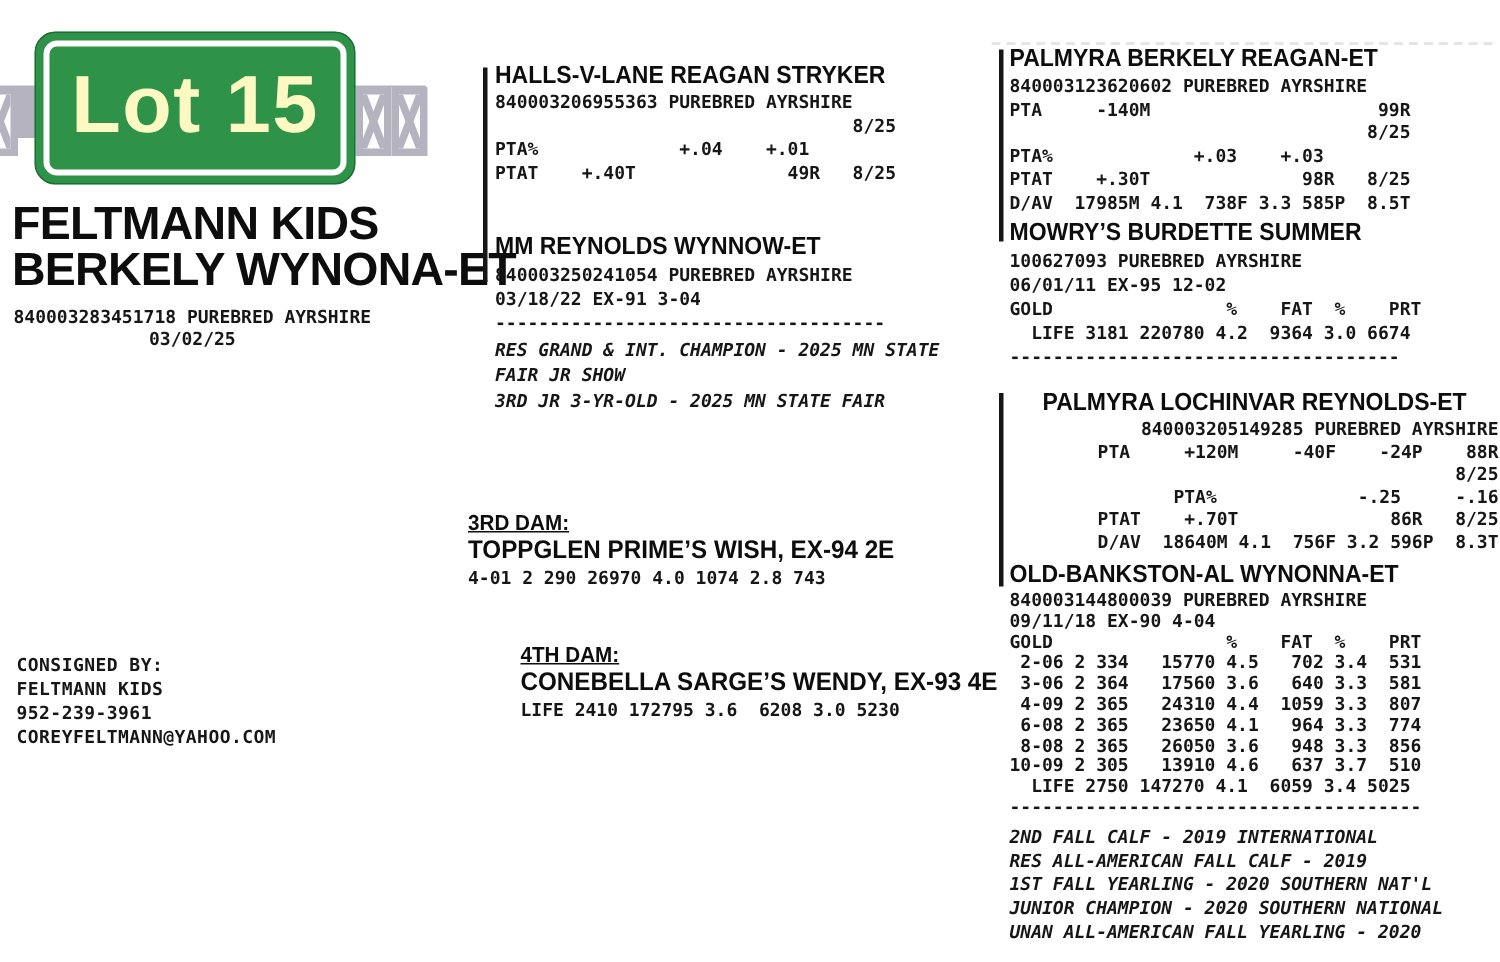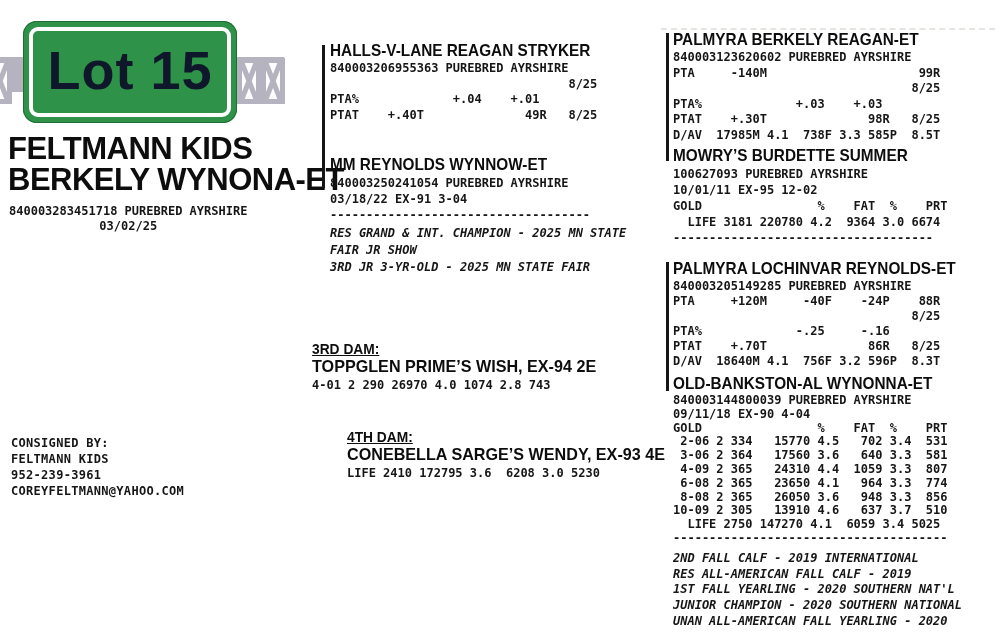--- a/index.html
+++ b/index.html
@@ -8,21 +8,21 @@
 
   
   .gantry-bar{position:absolute;left:0;top:57px;width:284px;height:35px;background:#b5b3bf;}
   .x-panel{position:absolute;top:58px;width:24px;height:46px;background:#fdfdfd;
            border:5px solid #b5b3bf;box-sizing:border-box;}
   .x-panel svg{display:block;width:100%;height:100%;}
   .lot-sign{position:absolute;left:23px;top:21px;width:214px;height:102px;background:#2e9348;
             border-radius:14px;box-shadow:inset 0 0 0 1px #1f6e35;display:flex;align-items:center;justify-content:center;}
   .sign-inner{position:absolute;inset:6px;border:4px solid #ffffff;border-radius:9px;}
   .sign-text{position:relative;font-family:"Liberation Sans","DejaVu Sans",sans-serif;
-             font-weight:bold;font-size:54px;color:#0f172a;letter-spacing:1px;padding-bottom:4px;}
+             font-weight:bold;font-size:54px;color:#fef9c3;letter-spacing:1px;padding-bottom:4px;}
 
   
   .title{position:absolute;left:8px;top:133px;font-family:"Liberation Sans","DejaVu Sans",sans-serif;
          font-weight:bold;font-size:31px;line-height:31px;color:#0d0d0d;letter-spacing:-0.5px;white-space:nowrap;}
   .mono{font-weight:bold;font-size:12px;line-height:15.5px;white-space:pre;margin:0;color:#161616;}
   .mono.tight{line-height:13.8px;}
   .mono.lh16{line-height:16px;}
   .mono.lh17{line-height:17px;}
   .notes{font-style:italic;}
   .hdr{font-family:"Liberation Sans","DejaVu Sans",sans-serif;font-weight:bold;font-size:16.5px;
@@ -120,27 +120,27 @@
 PTA     -140M                     99R
                                  8/25
 PTA%             +.03    +.03
 PTAT    +.30T              98R   8/25
 D/AV  17985M 4.1  738F 3.3 585P  8.5T</pre>
   </div>
 
   <div class="blk" style="left:673px;top:147px;">
     <div class="hdr">MOWRY’S BURDETTE SUMMER</div>
     <pre class="mono lh16">100627093 PUREBRED AYRSHIRE
-10/01/11 EX-95 12-02
+06/01/11 EX-95 12-02
 GOLD                %    FAT  %    PRT
   LIFE 3181 220780 4.2  9364 3.0 6674
 ------------------------------------</pre>
   </div>
 
-  <div class="blk" style="left:673px;top:260px;">
+  <div class="blk" style="left:695px;top:260px;text-align:right;">
     <div class="hdr">PALMYRA LOCHINVAR REYNOLDS-ET</div>
     <pre class="mono" style="line-height:15px;">840003205149285 PUREBRED AYRSHIRE
 PTA     +120M     -40F    -24P    88R
                                  8/25
 PTA%             -.25     -.16
 PTAT    +.70T              86R   8/25
 D/AV  18640M 4.1  756F 3.2 596P  8.3T</pre>
   </div>
 
   <div class="blk" style="left:673px;top:375px;">

